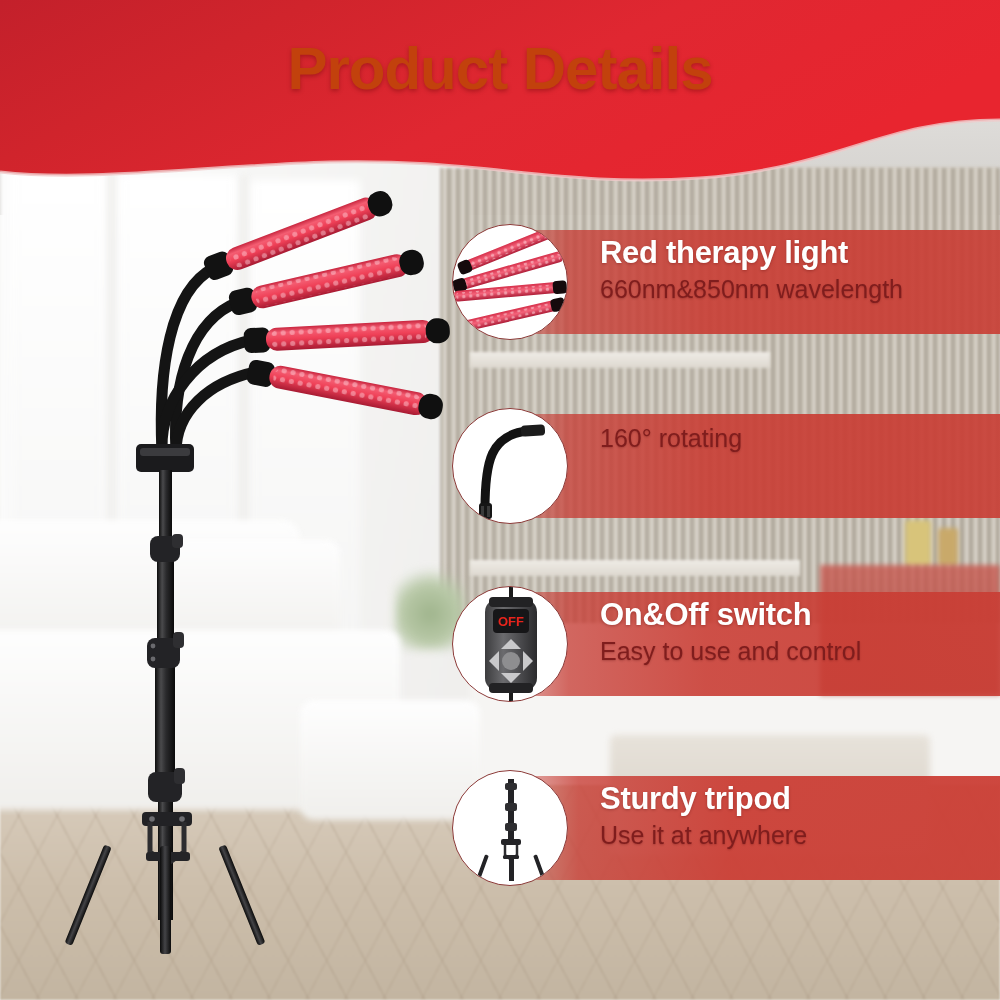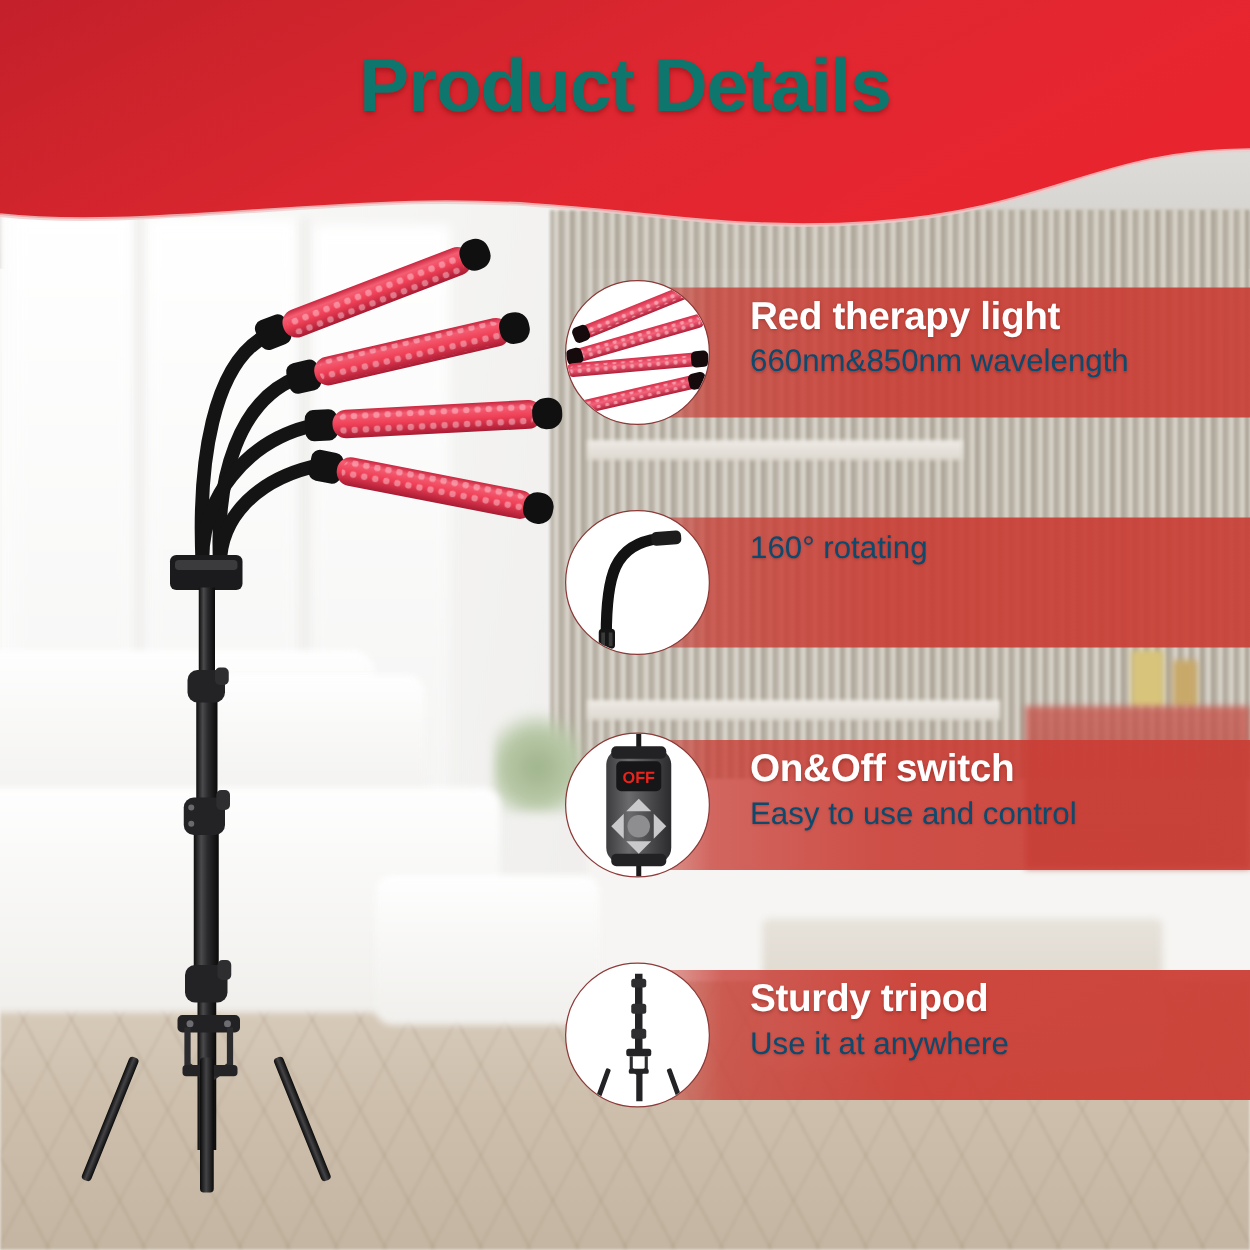--- a/index.html
+++ b/index.html
@@ -91,21 +91,21 @@
     filter:blur(4px);
   }
 
   
   .header-wave { position:absolute; left:0; top:0; width:1000px; height:190px; }
 
   .page-title {
     position:absolute; left:0; top:34px; width:1000px;
     text-align:center;
     font-size:60px; font-weight:bold;
-    color:#0f766e;
+    color:#c2410c;
     letter-spacing:-1px;
     text-shadow:0 2px 4px rgba(90,0,0,.35);
     z-index:6;
   }
 
   
   .features { position:absolute; left:0; top:0; width:1000px; height:1000px; z-index:5; }
 
   .feature { position:absolute; left:452px; width:548px; height:116px; }
   .feature.f0 { top:224px; }
@@ -140,21 +140,21 @@
   }
 
   .feature-text { position:absolute; left:148px; top:12px; width:400px; z-index:4; }
   .feature-title {
     font-size:31px; font-weight:bold; color:#ffffff;
     line-height:1.12; letter-spacing:-.3px;
     text-shadow:0 1px 3px rgba(70,0,0,.3);
     white-space:nowrap;
   }
   .feature-sub {
-    font-size:25px; color:#0c4a6e; line-height:1.2;
+    font-size:25px; color:#7f1d1d; line-height:1.2;
     margin-top:3px; white-space:nowrap;
     text-shadow:0 1px 2px rgba(70,0,0,.25);
   }
 
   
   .product { position:absolute; left:0; top:0; width:1000px; height:1000px; z-index:4; }
 </style>
 </head>
 <body>
 

